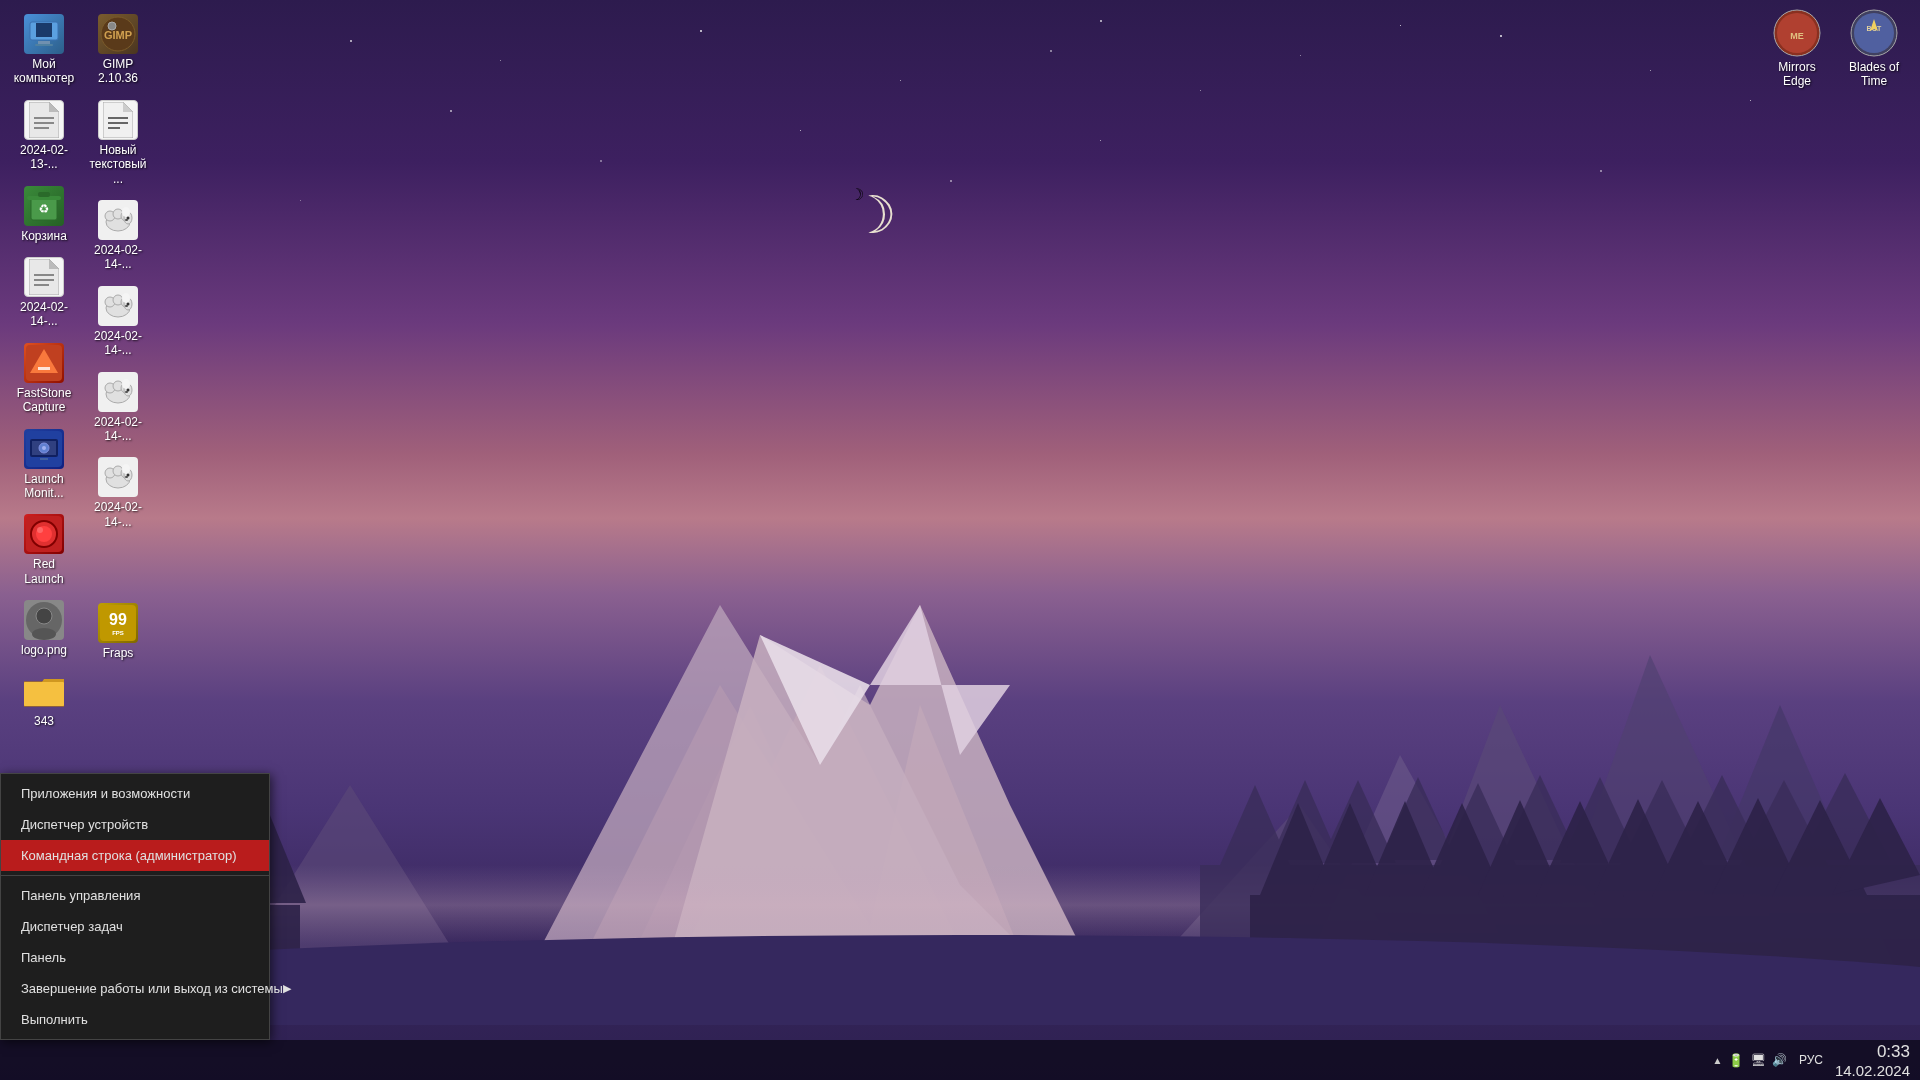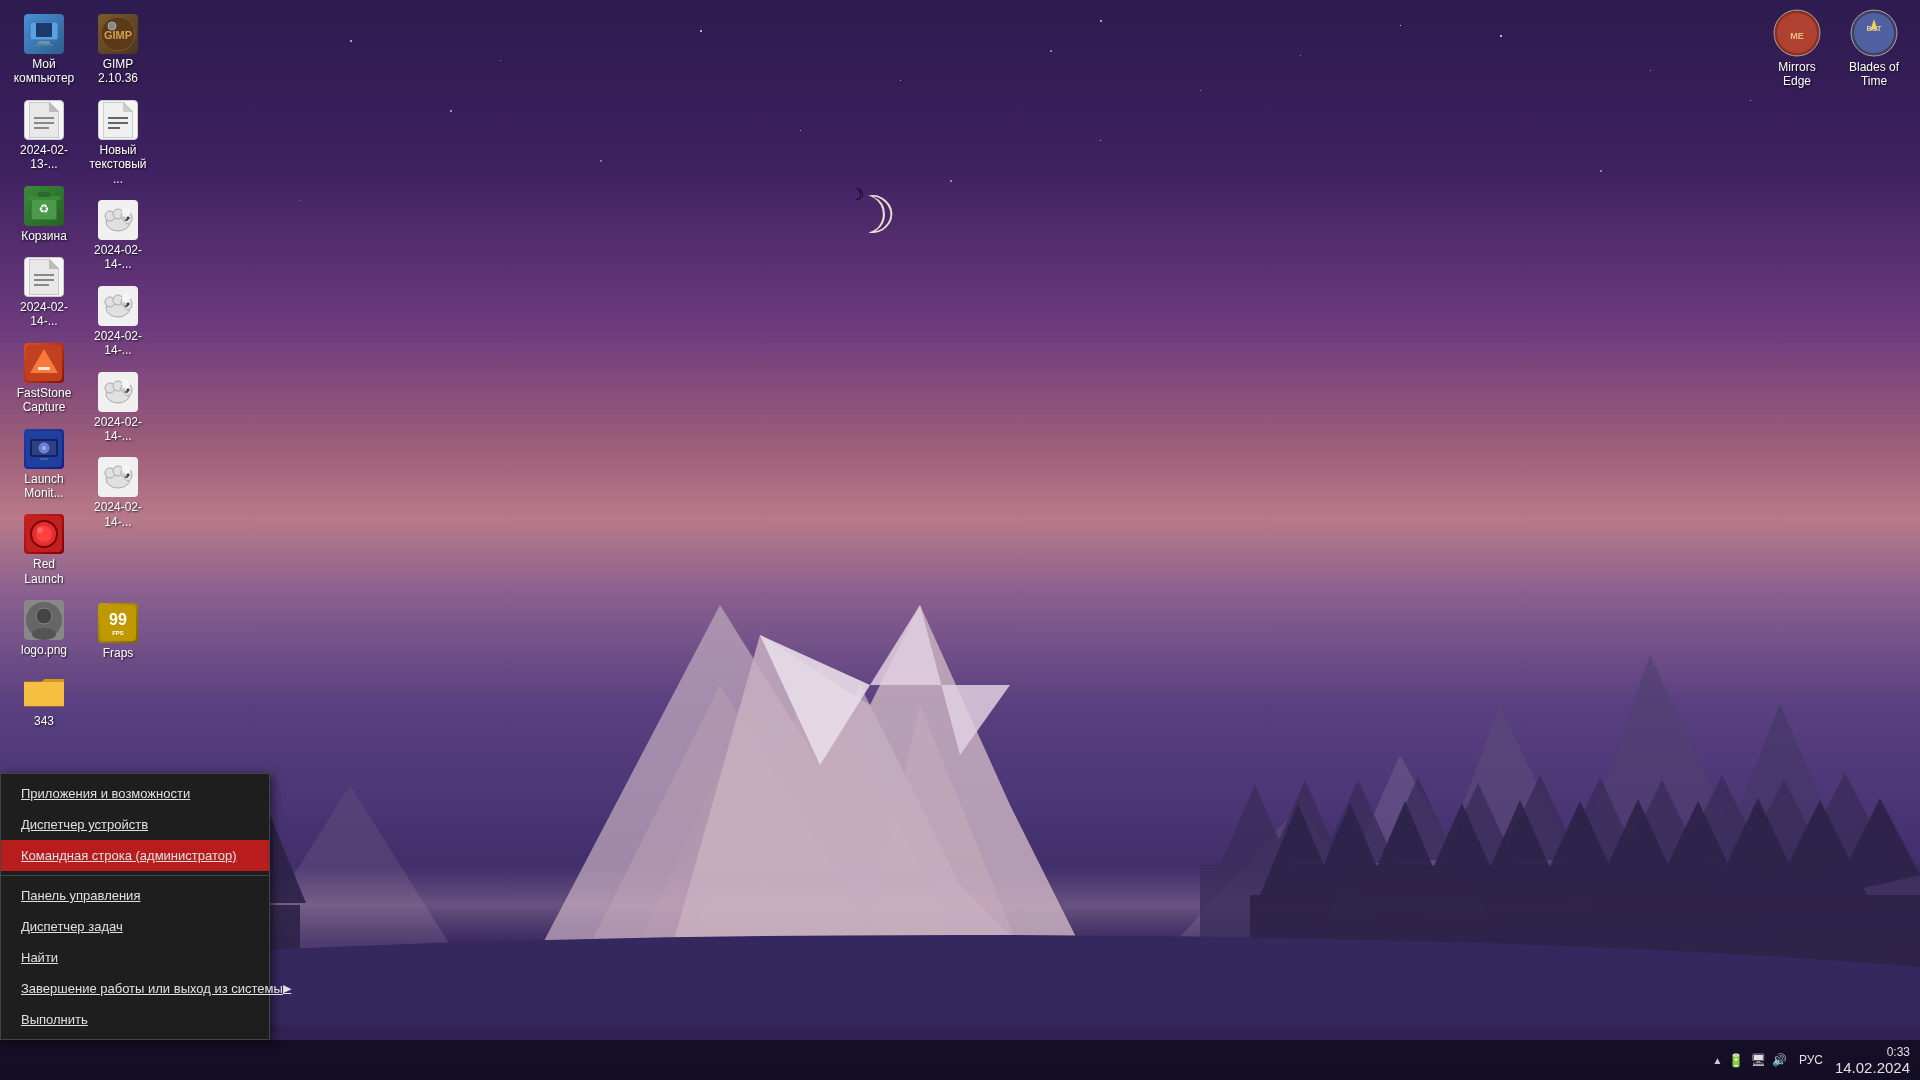--- a/index.html
+++ b/index.html
@@ -112,21 +112,20 @@
 
     .menu-item {
       display: flex;
       align-items: center;
       justify-content: space-between;
       padding: 8px 20px;
       font-size: 13px;
       color: #e0e0e0;
       cursor: pointer;
       white-space: nowrap;
-      text-decoration: underline;
     }
     .menu-item.highlighted {
       background: #b91c1c;
     }
     .menu-separator {
       height: 1px;
       background: #444;
       margin: 4px 0;
     }
 
@@ -160,21 +159,21 @@
     }
 
     .taskbar-time {
       text-align: right;
       font-size: 12px;
       color: #e0e0e0;
     }
 
     .taskbar-time .time {
       display: block;
-      font-size: 12px;
+      font-size: 17px;
     }
     .taskbar-time .date {
       display: block;
       font-size: 15px;
     }
 
     
     .icon-computer { background: linear-gradient(135deg, #4a90d9, #2c5f8a); }
     .icon-gimp { background: linear-gradient(135deg, #7a5c2e, #4a3520); }
     .icon-file { background: #f5f5f5; border: 1px solid #ccc; color: #555; }
@@ -566,21 +565,21 @@
       <span>Командная строка (администратор)</span>
     </div>
     <div class="menu-separator"></div>
     <div class="menu-item">
       <span>Панель управления</span>
     </div>
     <div class="menu-item">
       <span>Диспетчер задач</span>
     </div>
     <div class="menu-item">
-      <span>Найти</span>
+      <span>Панель</span>
     </div>
     <div class="menu-item">
       <span>Завершение работы или выход из системы</span>
       <span style="font-size:11px;">▶</span>
     </div>
     <div class="menu-item">
       <span>Выполнить</span>
     </div>
   </div>
 

